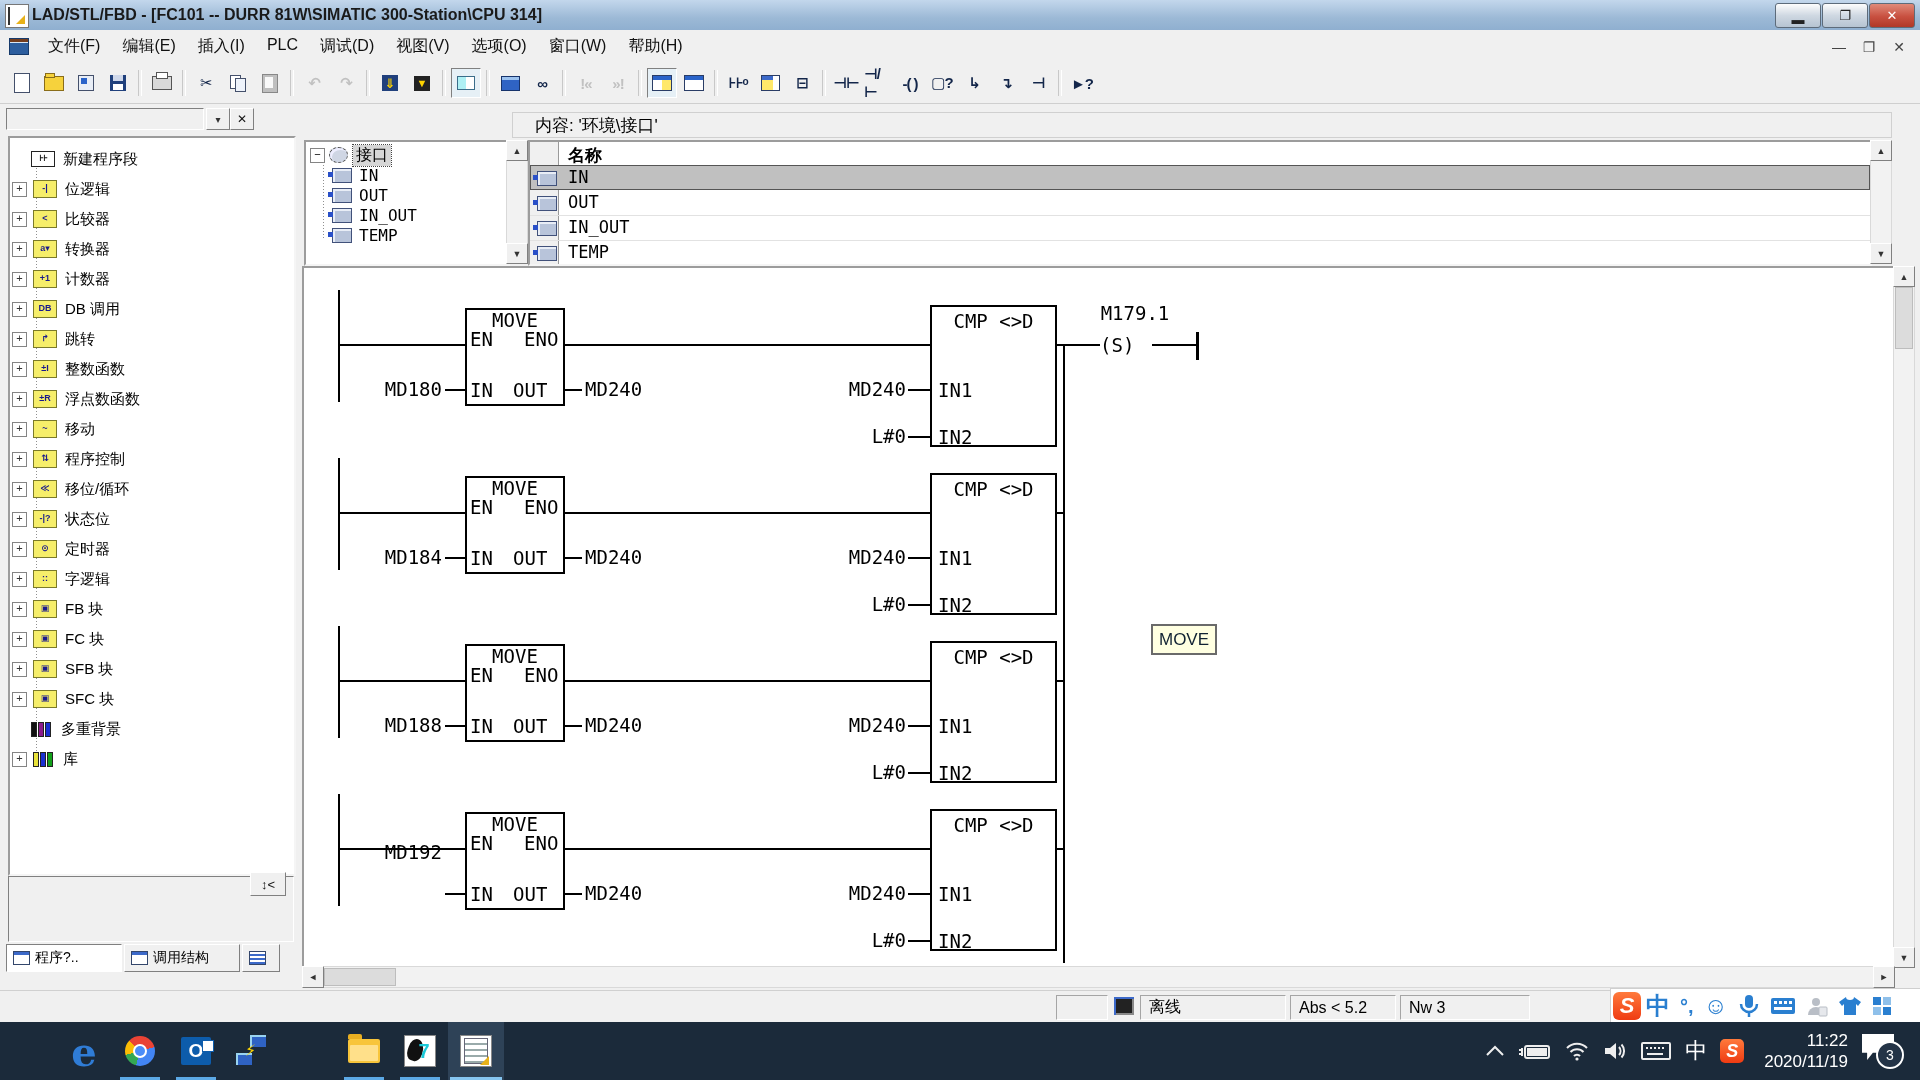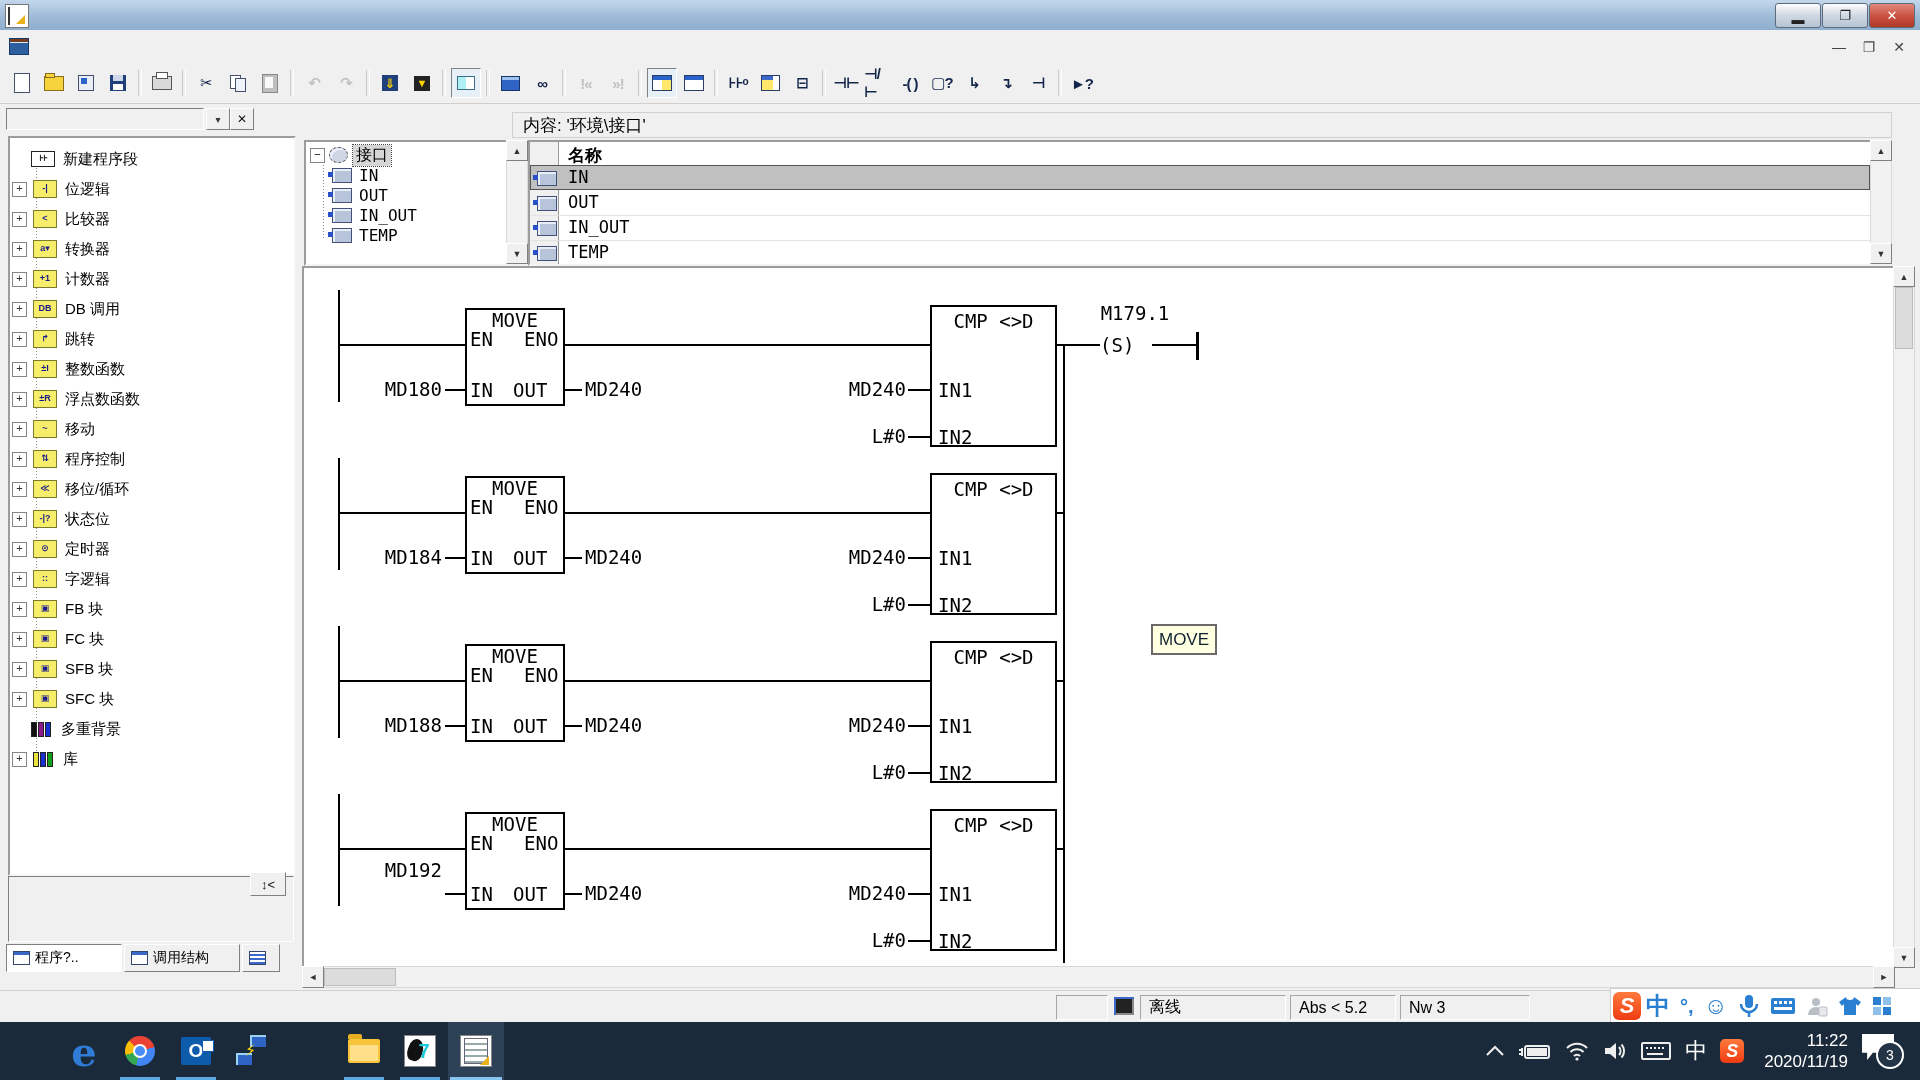--- a/index.html
+++ b/index.html
@@ -135,31 +135,43 @@
 </head>
 <body>
 
 <div id="page">
 
   <div class="abs" id="titlebar">
     <div class="abs" style="left:5px;top:4px;width:22px;height:22px;background:#fff;border:1px solid #777;
                 box-shadow:inset 0 0 0 2px #fff, inset 4px 0 0 #333;">
       <div class="abs" style="left:10px;top:10px;width:9px;height:9px;background:#e8b21a;clip-path:polygon(0 100%,100% 0,100% 100%);"></div>
     </div>
+    <span class="ttl" style="margin-left:32px;">LAD/STL/FBD  - [FC101 -- DURR 81W\SIMATIC 300-Station\CPU 314]</span>
     <div style="position:absolute;right:5px;top:3px;display:flex;">
       <div class="winbtn">
           <span style="margin-top:7px;">▬</span>
         </div>
       <div class="winbtn">❐</div>
       <div class="winbtn close">✕</div>
     </div>
   </div>
 
   <div class="abs" id="menubar">
     <div class="mdico"></div>
+    <div id="menuitems" style="display:flex;">
+        <div class="mi">文件(F)</div>
+        <div class="mi">编辑(E)</div>
+        <div class="mi">插入(I)</div>
+        <div class="mi">PLC</div>
+        <div class="mi">调试(D)</div>
+        <div class="mi">视图(V)</div>
+        <div class="mi">选项(O)</div>
+        <div class="mi">窗口(W)</div>
+        <div class="mi">帮助(H)</div>
+      </div>
     <div style="position:absolute;right:4px;display:flex;">
       <div class="mdibtn">—</div>
       <div class="mdibtn">❐</div>
       <div class="mdibtn">✕</div>
     </div>
   </div>
 
   <div class="abs" id="toolbar">
       <div class="tbtn">
         <div class="ic-page"></div>
@@ -401,21 +413,21 @@
           <div>调用结构</div>
         </div>
         <div class="cattab raised" style="left: 240px; top: 838px; width: 38px;">
           <div class="tabico lines"></div>
         </div>
       </div>
   </div>
 
   <div class="abs" style="left:300px;top:106px;width:1593px;height:158px;background:#f0f0f0;">
     <div class="abs" style="left:212px;top:6px;width:1380px;height:26px;background:#f0f0f0;border:1px solid #d0d0d0;
-                font-size:17px;display:flex;align-items:center;padding-left:10px;box-sizing:border-box;">
+                font-size:17px;display:flex;align-items:center;padding-left:22px;box-sizing:border-box;">
       <span>内容:  '环境\接口'</span>
     </div>
     <div class="abs sunken2" id="decl-tree" style="left:4px;top:34px;width:202px;height:122px;">
         <div class="declrow" style="left: 4px; top: 3px; height: 20px;">
           <div style="width: 13px; height: 13px; border: 1px solid rgb(132, 132, 132); background: rgb(255, 255, 255); font-size: 11px; line-height: 11px; text-align: center; margin-right: 4px;">−</div>
           <div style="width: 17px; height: 14px; border: 1px dashed rgb(85, 85, 85); border-radius: 50%; background: rgb(207, 214, 228); box-shadow: rgb(238, 238, 255) 2px 2px 0px inset; margin-right: 5px;"></div>
           <div style="background: rgb(214, 214, 214); outline: rgb(68, 68, 68) dotted 1px; padding: 0px 3px; font-family: &quot;DejaVu Sans Mono&quot;, monospace; font-size: 16px;">接口</div>
         </div>
         <div class="dotline" style="left: 17px; top: 20px; height: 78px;"></div>
         <div class="declrow" style="left: 26px; top: 23px; height: 20px;">
@@ -542,21 +554,21 @@
       <div class="hline" style="left: 908px; top: 772px; width: 22px;"></div>
       <div class="hline" style="left: 1057px; top: 680px; width: 8px;"></div>
       <div class="vline" style="left: 338px; top: 794px; height: 112px;"></div>
       <div class="hline" style="left: 340px; top: 848px; width: 125px;"></div>
       <div class="lbox" style="left: 465px; top: 812px; width: 100px; height: 98px;"></div>
       <div class="ltext" style="left: 482px; top: 814px; width: 66px; text-align: center;">MOVE</div>
       <div class="ltext" style="left: 470px; top: 833px;">EN</div>
       <div class="ltext" style="left: 524px; top: 833px;">ENO</div>
       <div class="ltext" style="left: 470px; top: 884px;">IN</div>
       <div class="ltext" style="left: 513px; top: 884px;">OUT</div>
-      <div class="ltext" style="left: 350px; top: 860px; width: 92px; text-align: right;">MD192</div>
+      <div class="ltext" style="left: 350px; top: 842px; width: 92px; text-align: right;">MD192</div>
       <div class="hline" style="left: 445px; top: 893px; width: 20px;"></div>
       <div class="hline" style="left: 565px; top: 893px; width: 17px;"></div>
       <div class="ltext" style="left: 585px; top: 883px;">MD240</div>
       <div class="hline" style="left: 565px; top: 848px; width: 365px;"></div>
       <div class="lbox" style="left: 930px; top: 809px; width: 127px; height: 142px;"></div>
       <div class="ltext" style="left: 936px; top: 815px; width: 115px; text-align: center;">CMP &lt;&gt;D</div>
       <div class="ltext" style="left: 938px; top: 884px;">IN1</div>
       <div class="ltext" style="left: 938px; top: 931px;">IN2</div>
       <div class="ltext" style="left: 816px; top: 883px; width: 90px; text-align: right;">MD240</div>
       <div class="hline" style="left: 908px; top: 893px; width: 22px;"></div>

